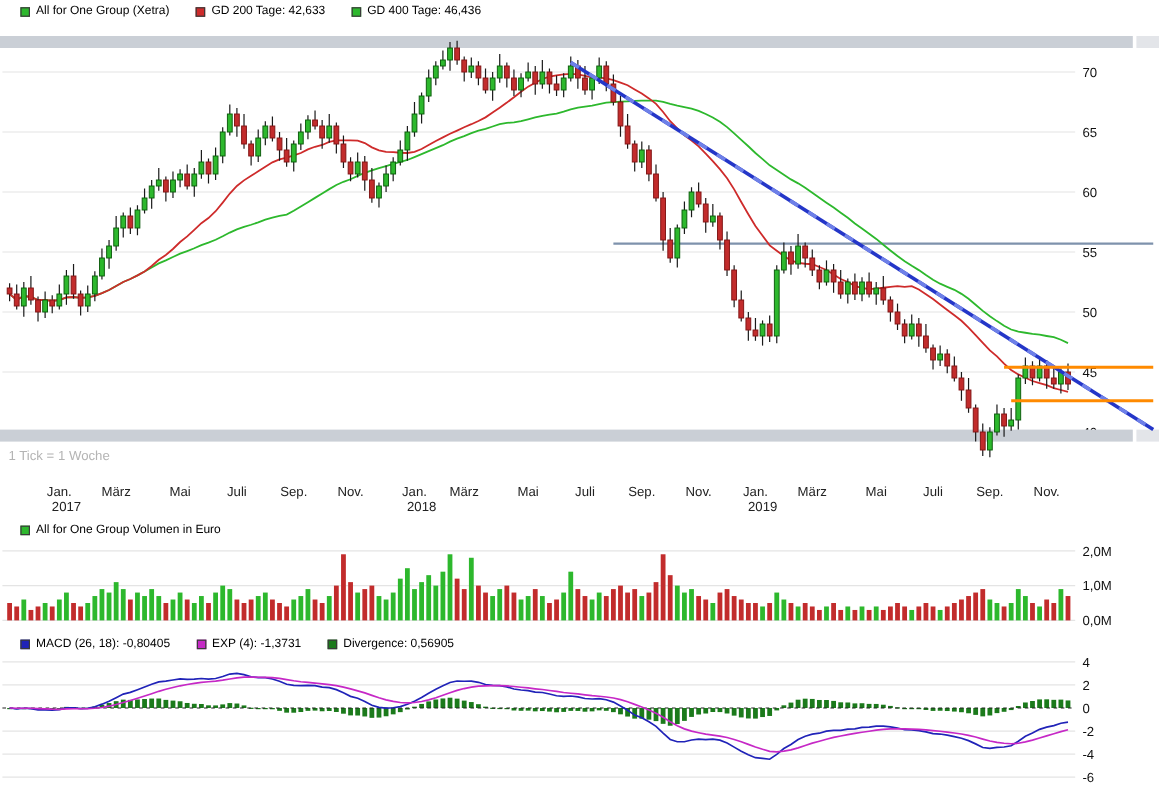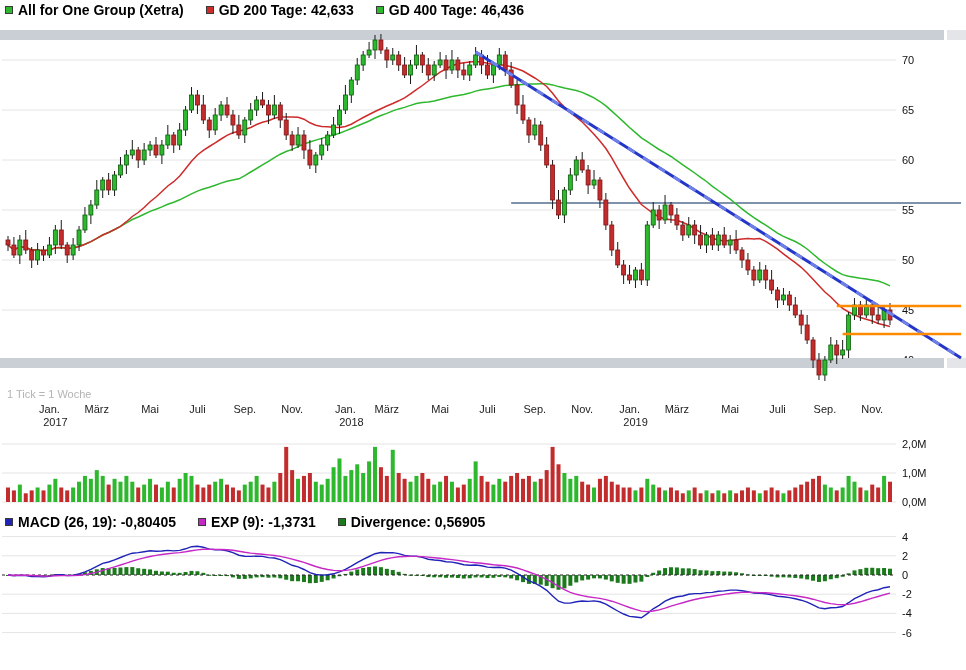--- a/index.html
+++ b/index.html
@@ -1,25 +1,25 @@
 <!DOCTYPE html>
 <html><head>
 <meta charset="utf-8">
 <style>
   html,body{margin:0;padding:0;background:#fff;}
   .page{width:966px;height:670px;position:relative;background:#fff;overflow:hidden;
         font-family:"Liberation Sans",sans-serif;}
   .legend{display:flex;align-items:center;gap:22px;padding:3px 0 2px 5px;height:13px;
-          font-size:14px;font-weight:bold;color:#000;}
+          font-size:10px;font-weight:normal;color:#000;margin-left:12px;}
   .legend.lg2{height:11px;padding-top:2px;}
   .item{display:flex;align-items:center;gap:5px;white-space:nowrap;}
   .sw{width:8px;height:8px;border:1px solid #3a3a3a;display:inline-block;box-sizing:border-box;}
   svg{display:block;}
   svg text{font-family:"Liberation Sans",sans-serif;font-size:11px;}
-  .tick-note{position:absolute;left:7px;top:388px;font-size:11px;color:#b4b4b4;}
+  .tick-note{position:absolute;left:7px;top:374px;font-size:11px;color:#b4b4b4;}
 </style>
 </head>
 <body>
 
 <div class="page">
 
   <div class="legend">
     <span class="item">
       <span class="sw" style="background: rgb(45, 184, 45);"></span>
       <span>All for One Group (Xetra)</span>
@@ -377,20 +377,26 @@
       <text x="629.5436241610738" y="395" text-anchor="middle" fill="#222">Jan.</text>
       <text x="635.5436241610738" y="408" text-anchor="middle" fill="#222">2019</text>
       <text x="676.8993288590603" y="395" text-anchor="middle" fill="#222">März</text>
       <text x="730.1744966442952" y="395" text-anchor="middle" fill="#222">Mai</text>
       <text x="777.5302013422819" y="395" text-anchor="middle" fill="#222">Juli</text>
       <text x="824.8859060402684" y="395" text-anchor="middle" fill="#222">Sep.</text>
       <text x="872.241610738255" y="395" text-anchor="middle" fill="#222">Nov.</text>
     </svg>
   <div class="tick-note">1 Tick = 1 Woche</div>
 
+  <div class="legend lg2">
+    <span class="item">
+      <span class="sw" style="background: rgb(45, 184, 45);"></span>
+      <span>All for One Group Volumen in Euro</span>
+    </span>
+  </div>
 
   <svg id="volume-svg" width="966" height="78">
       <line x1="2" y1="68" x2="896" y2="68" stroke="#e4e4e4"></line>
       <text x="902" y="72" text-anchor="start" fill="#111">0,0M</text>
       <line x1="2" y1="39" x2="896" y2="39" stroke="#e4e4e4"></line>
       <text x="902" y="43" text-anchor="start" fill="#111">1,0M</text>
       <line x1="2" y1="10" x2="896" y2="10" stroke="#e4e4e4"></line>
       <text x="902" y="14" text-anchor="start" fill="#111">2,0M</text>
       <rect x="6" y="53.5" width="4" height="14.5" fill="#C22C2C"></rect>
       <rect x="11.919463087248321" y="56.4" width="4" height="11.600000000000001" fill="#C22C2C"></rect>
@@ -540,25 +546,25 @@
       <rect x="864.3221476510066" y="56.4" width="4" height="11.600000000000001" fill="#2DB82D"></rect>
       <rect x="870.241610738255" y="50.6" width="4" height="17.4" fill="#C22C2C"></rect>
       <rect x="876.1610738255033" y="53.5" width="4" height="14.5" fill="#C22C2C"></rect>
       <rect x="882.0805369127517" y="41.9" width="4" height="26.1" fill="#2DB82D"></rect>
       <rect x="888" y="47.7" width="4" height="20.299999999999997" fill="#C22C2C"></rect>
     </svg>
 
   <div class="legend">
     <span class="item">
       <span class="sw" style="background: rgb(32, 35, 184);"></span>
-      <span>MACD (26, 19): -0,80405</span>
+      <span>MACD (26, 18): -0,80405</span>
     </span>
     <span class="item">
       <span class="sw" style="background: rgb(198, 40, 198);"></span>
-      <span>EXP (9): -1,3731</span>
+      <span>EXP (4): -1,3731</span>
     </span>
     <span class="item">
       <span class="sw" style="background: rgb(27, 122, 27);"></span>
       <span>Divergence: 0,56905</span>
     </span>
   </div>
 
   <svg id="macd-svg" width="966" height="126">
       <line x1="2" y1="6.600000000000001" x2="896" y2="6.600000000000001" stroke="#e4e4e4"></line>
       <text x="902" y="10.600000000000001" text-anchor="start" fill="#111">4</text>

